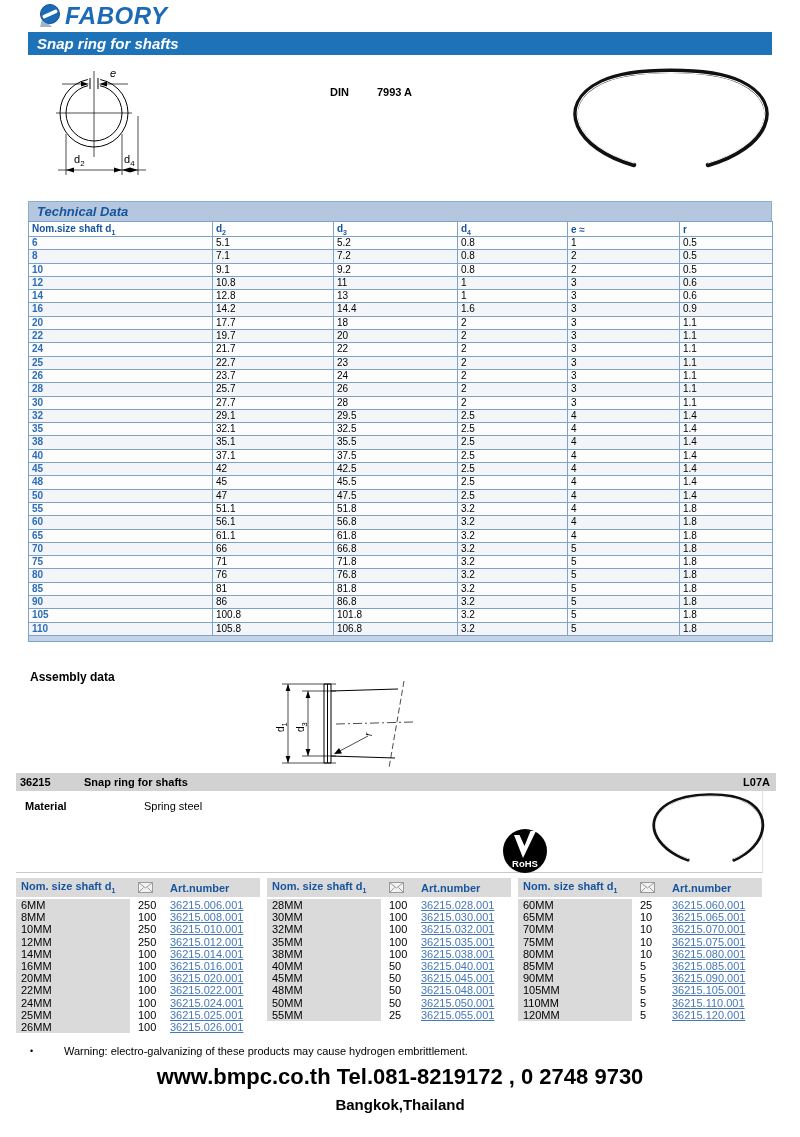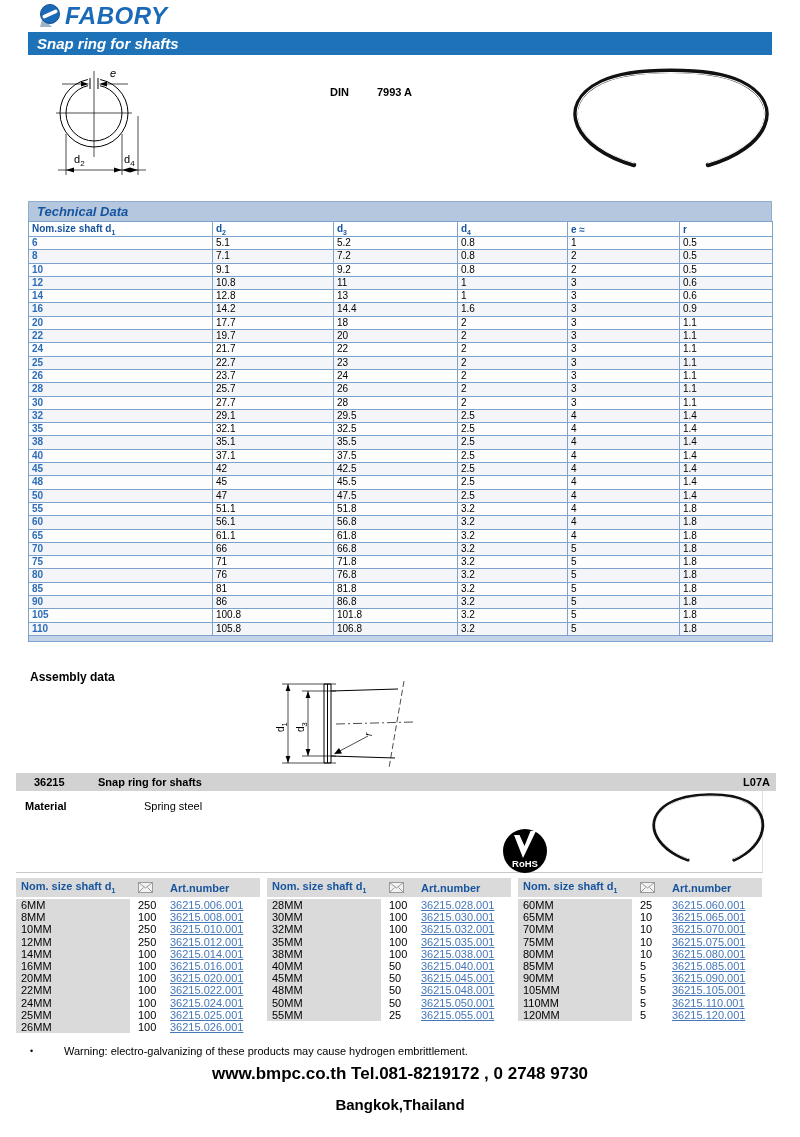--- a/index.html
+++ b/index.html
@@ -29,21 +29,21 @@
   table.tech tr.strip td{background:#c5d3e8;height:5px;line-height:5px;padding:0;}
   sub{font-size:7px;}
   th sub{font-size:7px;}
 
   
   .assembly-title{position:absolute;top:670px;left:30px;font-size:12px;font-weight:bold;}
 
   
   .product-bar{position:absolute;top:773px;left:16px;width:760px;height:18px;background:#d2d2d2;
                display:flex;align-items:center;font-size:11px;font-weight:bold;box-sizing:border-box;}
-  .pb-code{margin-left:18px;width:64px;}
+  .pb-code{margin-left:4px;width:64px;}
   .pb-name{flex:1;}
   .pb-ref{margin-right:6px;}
 
   
   .material-section{position:absolute;top:791px;left:16px;width:746px;height:81px;
                     border-bottom:1px solid #c9c9c9;border-right:1px solid #e0e0e0;}
   .material-label{position:absolute;top:9px;left:9px;font-size:11px;font-weight:bold;}
   .material-value{position:absolute;top:9px;left:128px;font-size:11px;}
 
   
@@ -54,21 +54,21 @@
   .oh-size{padding-left:5px;}
   .oh-qty{padding-left:8px;display:flex;align-items:center;}
   .order-row{display:grid;grid-template-columns:114px 40px 1fr;font-size:11px;line-height:12.2px;}
   .o-size{background:#dadada;padding-left:5px;}
   .o-qty{padding-left:8px;}
   .o-art{color:#4677b8;text-decoration:underline;}
 
   
   .warning{position:absolute;top:1045px;left:30px;font-size:11px;width:720px;}
   .warning .bullet{display:inline-block;width:34px;font-size:9px;vertical-align:1px;}
-  .footer1{position:absolute;top:1064px;left:0;width:800px;text-align:center;font-size:17px;font-weight:bold;}
+  .footer1{position:absolute;top:1064px;left:0;width:800px;text-align:center;font-size:22px;font-weight:bold;}
   .footer2{position:absolute;top:1096px;left:0;width:800px;text-align:center;font-size:15px;font-weight:bold;}
 
   .dl{stroke:#000;stroke-width:1;fill:none;}
   .thin{stroke:#000;stroke-width:.7;fill:none;}
 </style>
 </head>
 <body>
 
 <div class="logo">
   <svg width="26" height="26" viewBox="0 0 26 26">

